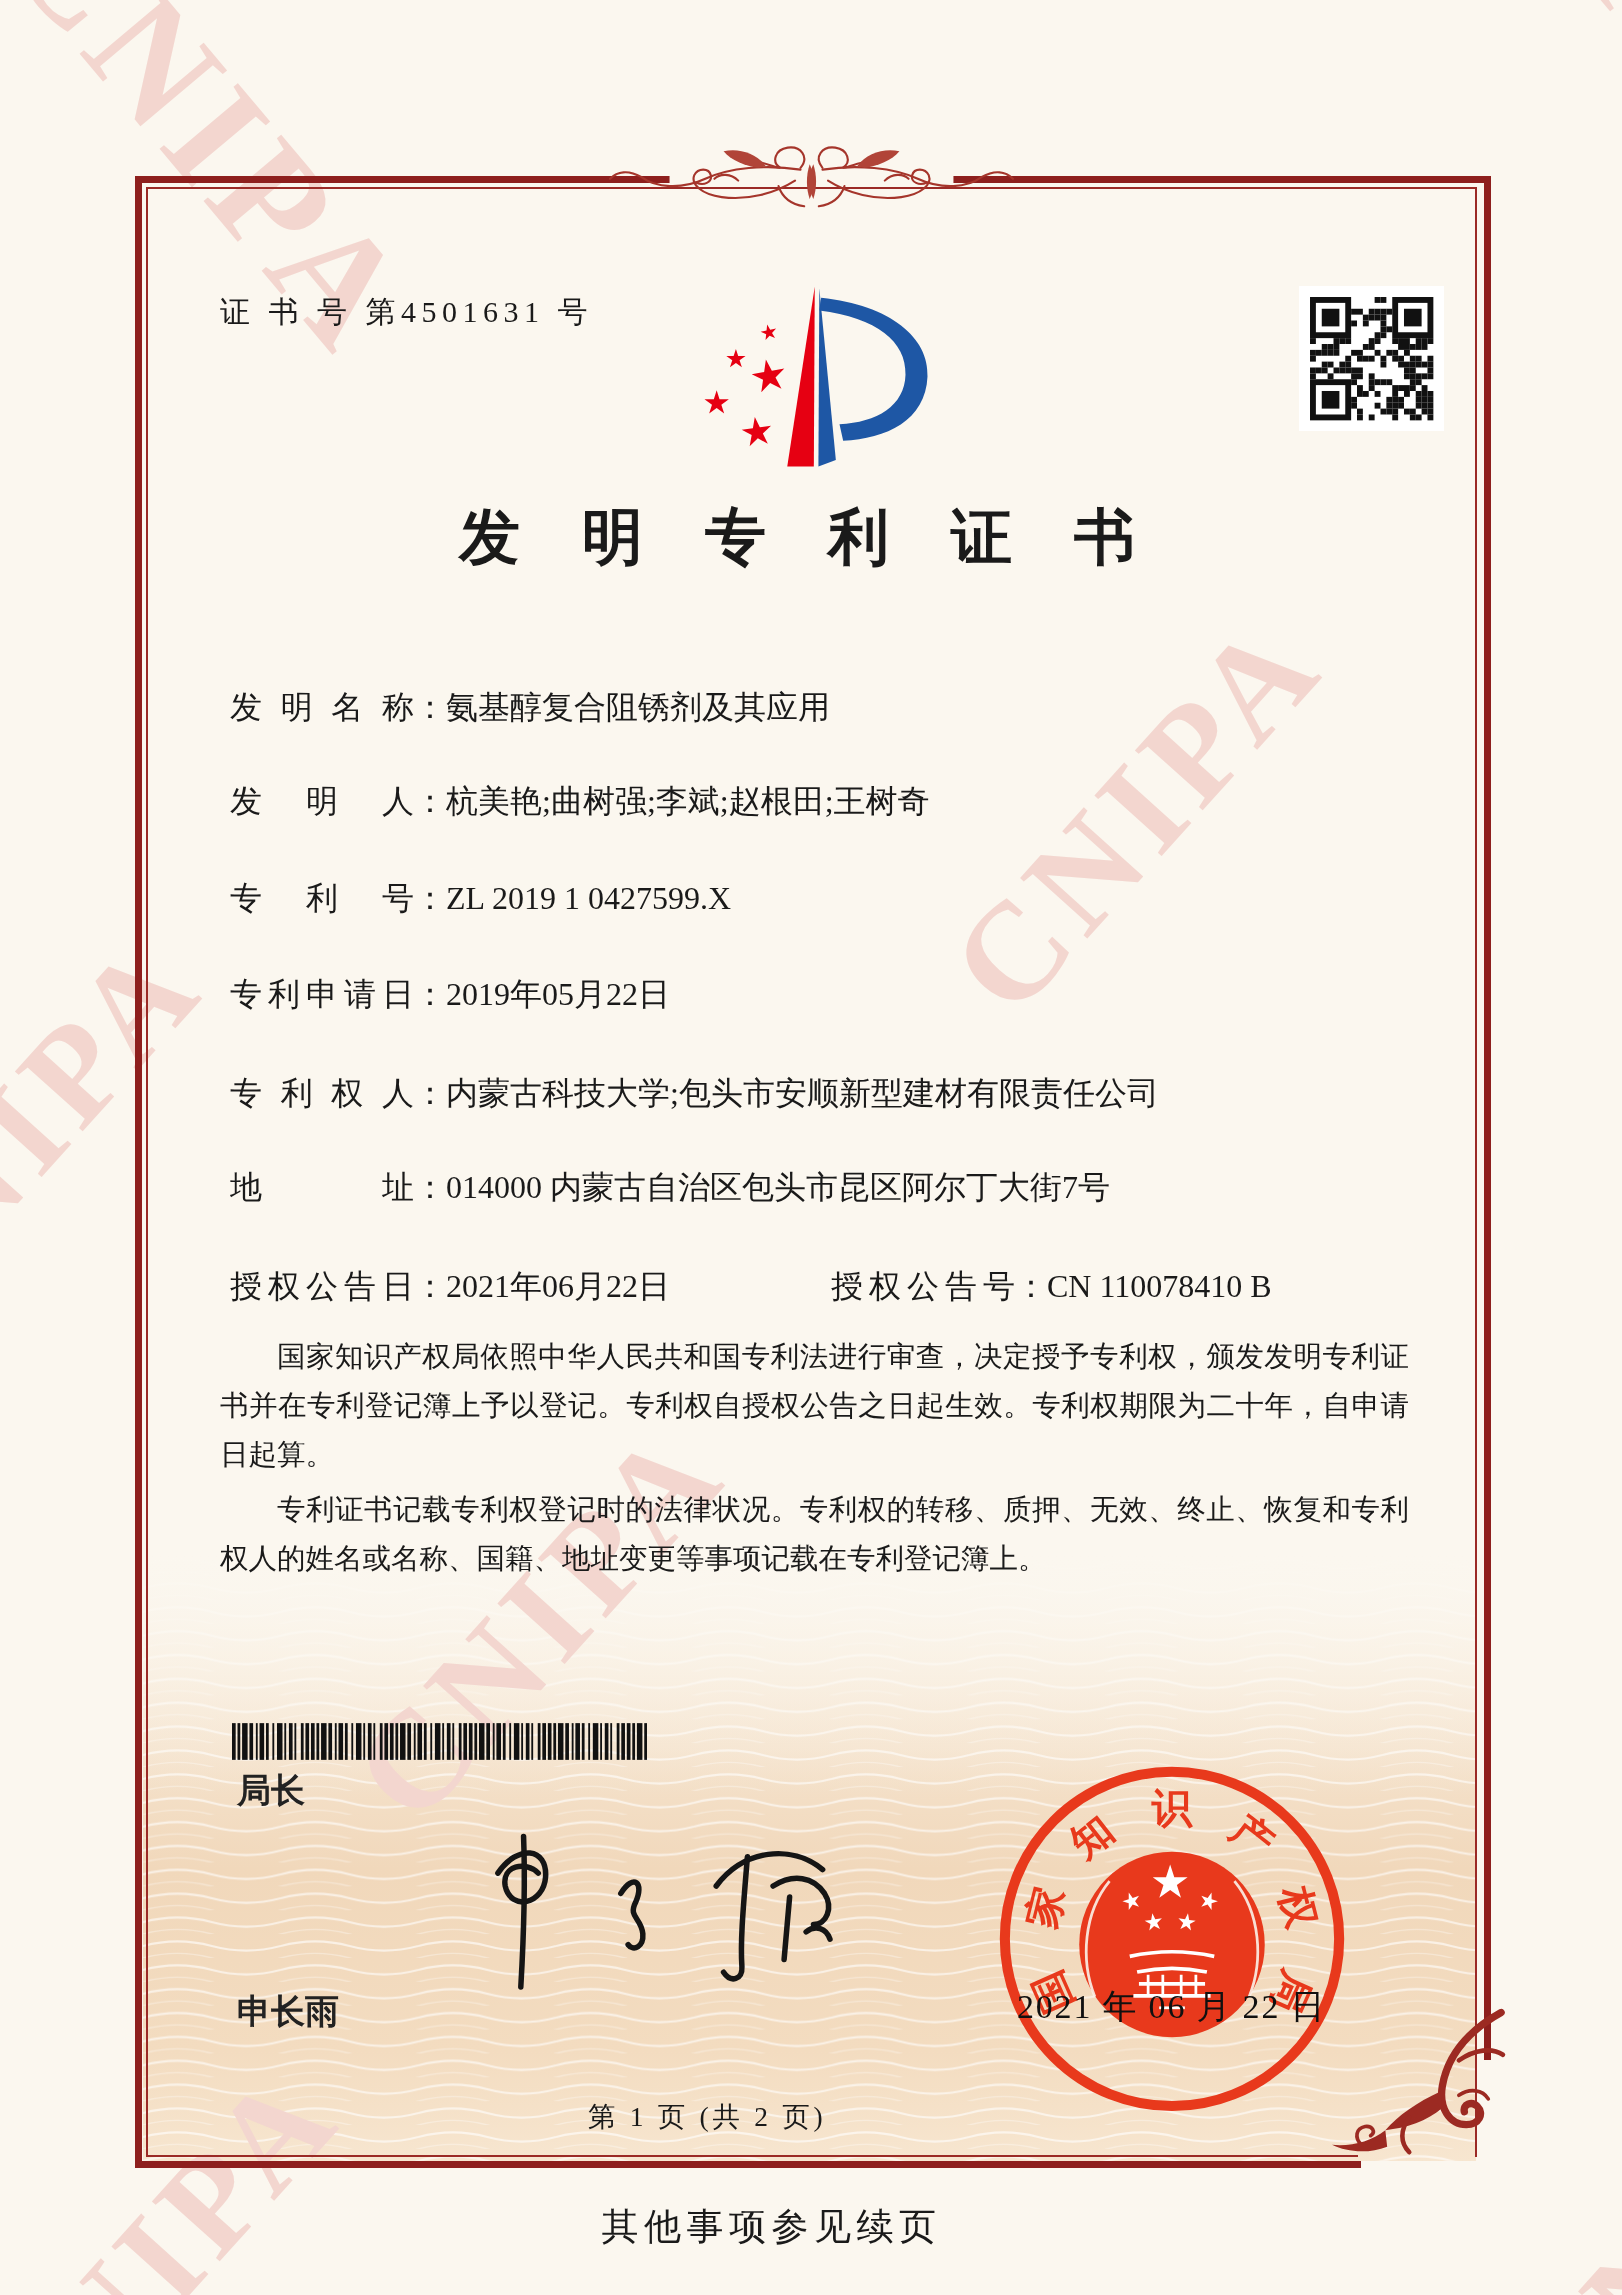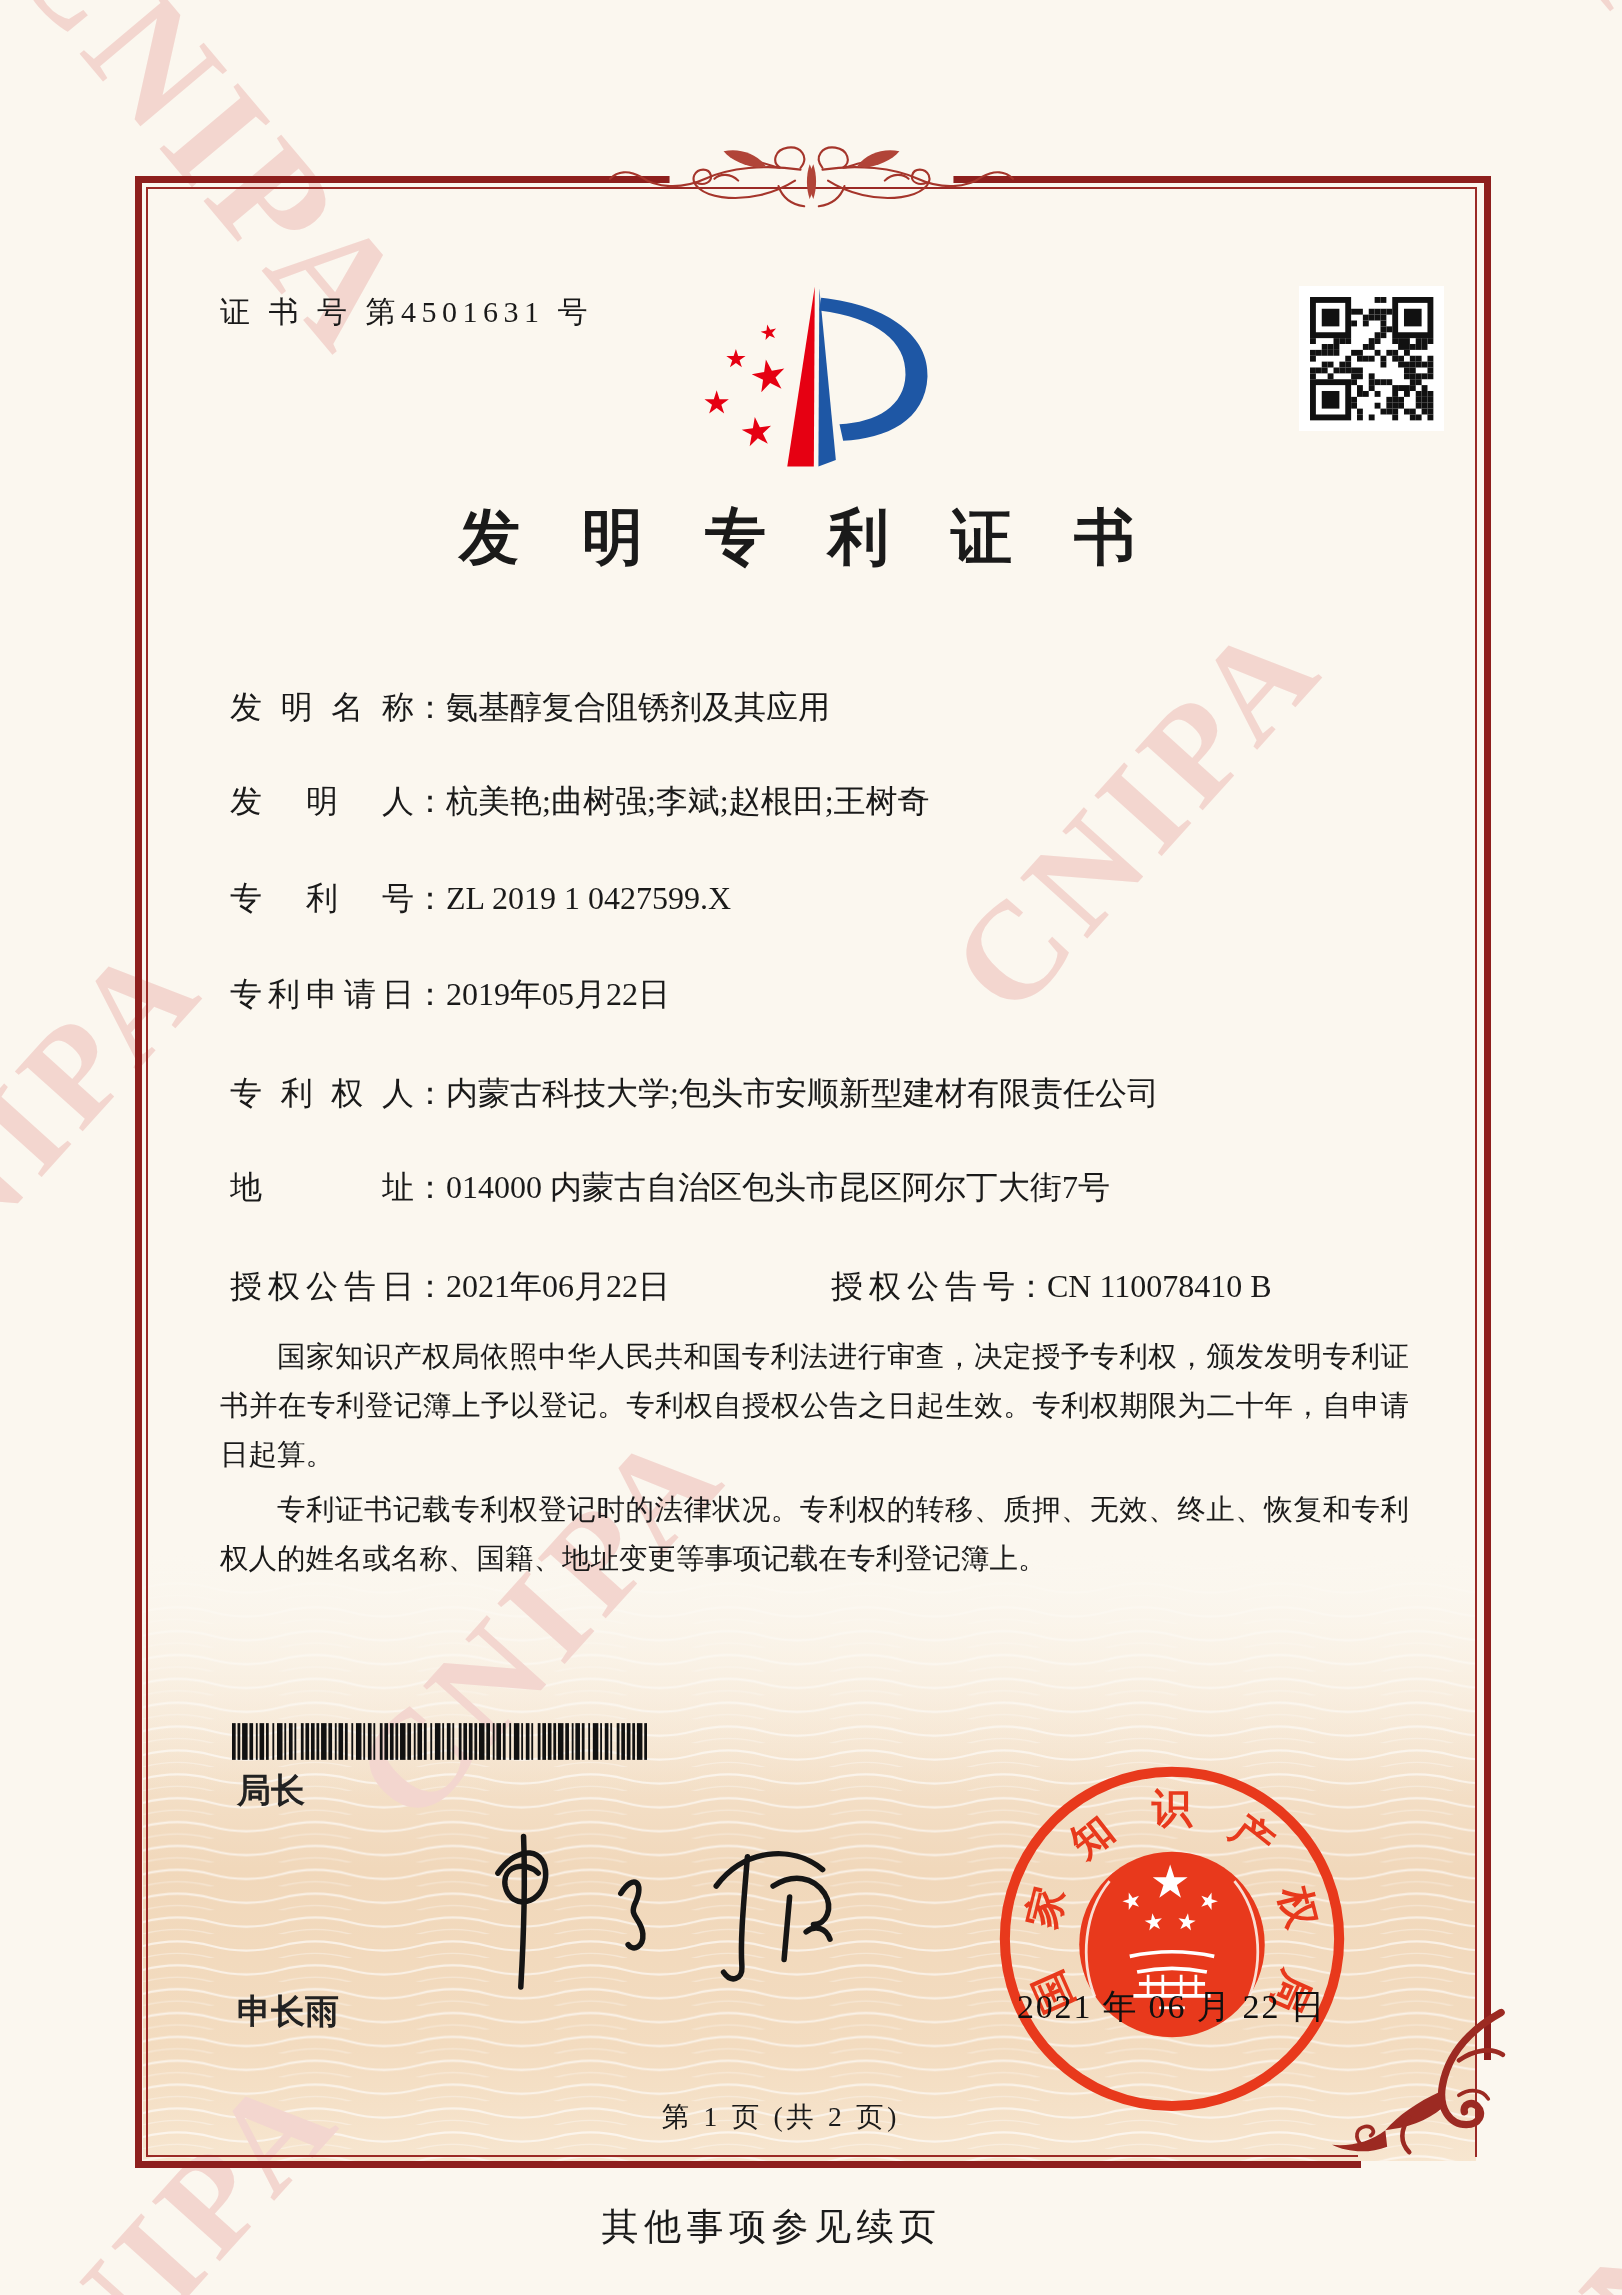--- a/index.html
+++ b/index.html
@@ -57,21 +57,21 @@
   
   .barcode{position:absolute;left:232px;top:1723px;z-index:3;}
   .signer{position:absolute;left:237px;z-index:3;
     font-family:"Liberation Sans","DejaVu Sans",sans-serif;font-weight:600;
     font-size:34px;color:#222;}
   .signer.t1{top:1768px;} .signer.t2{top:1989px;}
   .sig{position:absolute;left:441px;top:1829px;z-index:3;}
   .seal{position:absolute;left:992px;top:1758px;z-index:3;}
   .sealdate{position:absolute;left:1017px;top:1984px;font-size:34px;letter-spacing:1.8px;
     color:#101010;z-index:5;white-space:nowrap;}
-  .pagenum{position:absolute;left:588px;top:2099px;width:386px;text-align:center;
+  .pagenum{position:absolute;left:588px;top:2099px;width:386px;
     font-size:27.5px;letter-spacing:3.7px;z-index:3;}
   .footnote{position:absolute;left:496px;top:2202px;width:551px;text-align:center;
     font-size:37px;letter-spacing:5.5px;z-index:3;}
   .orn{position:absolute;z-index:4;}
 </style>
 </head>
 <body>
 
 <div class="page">
 

